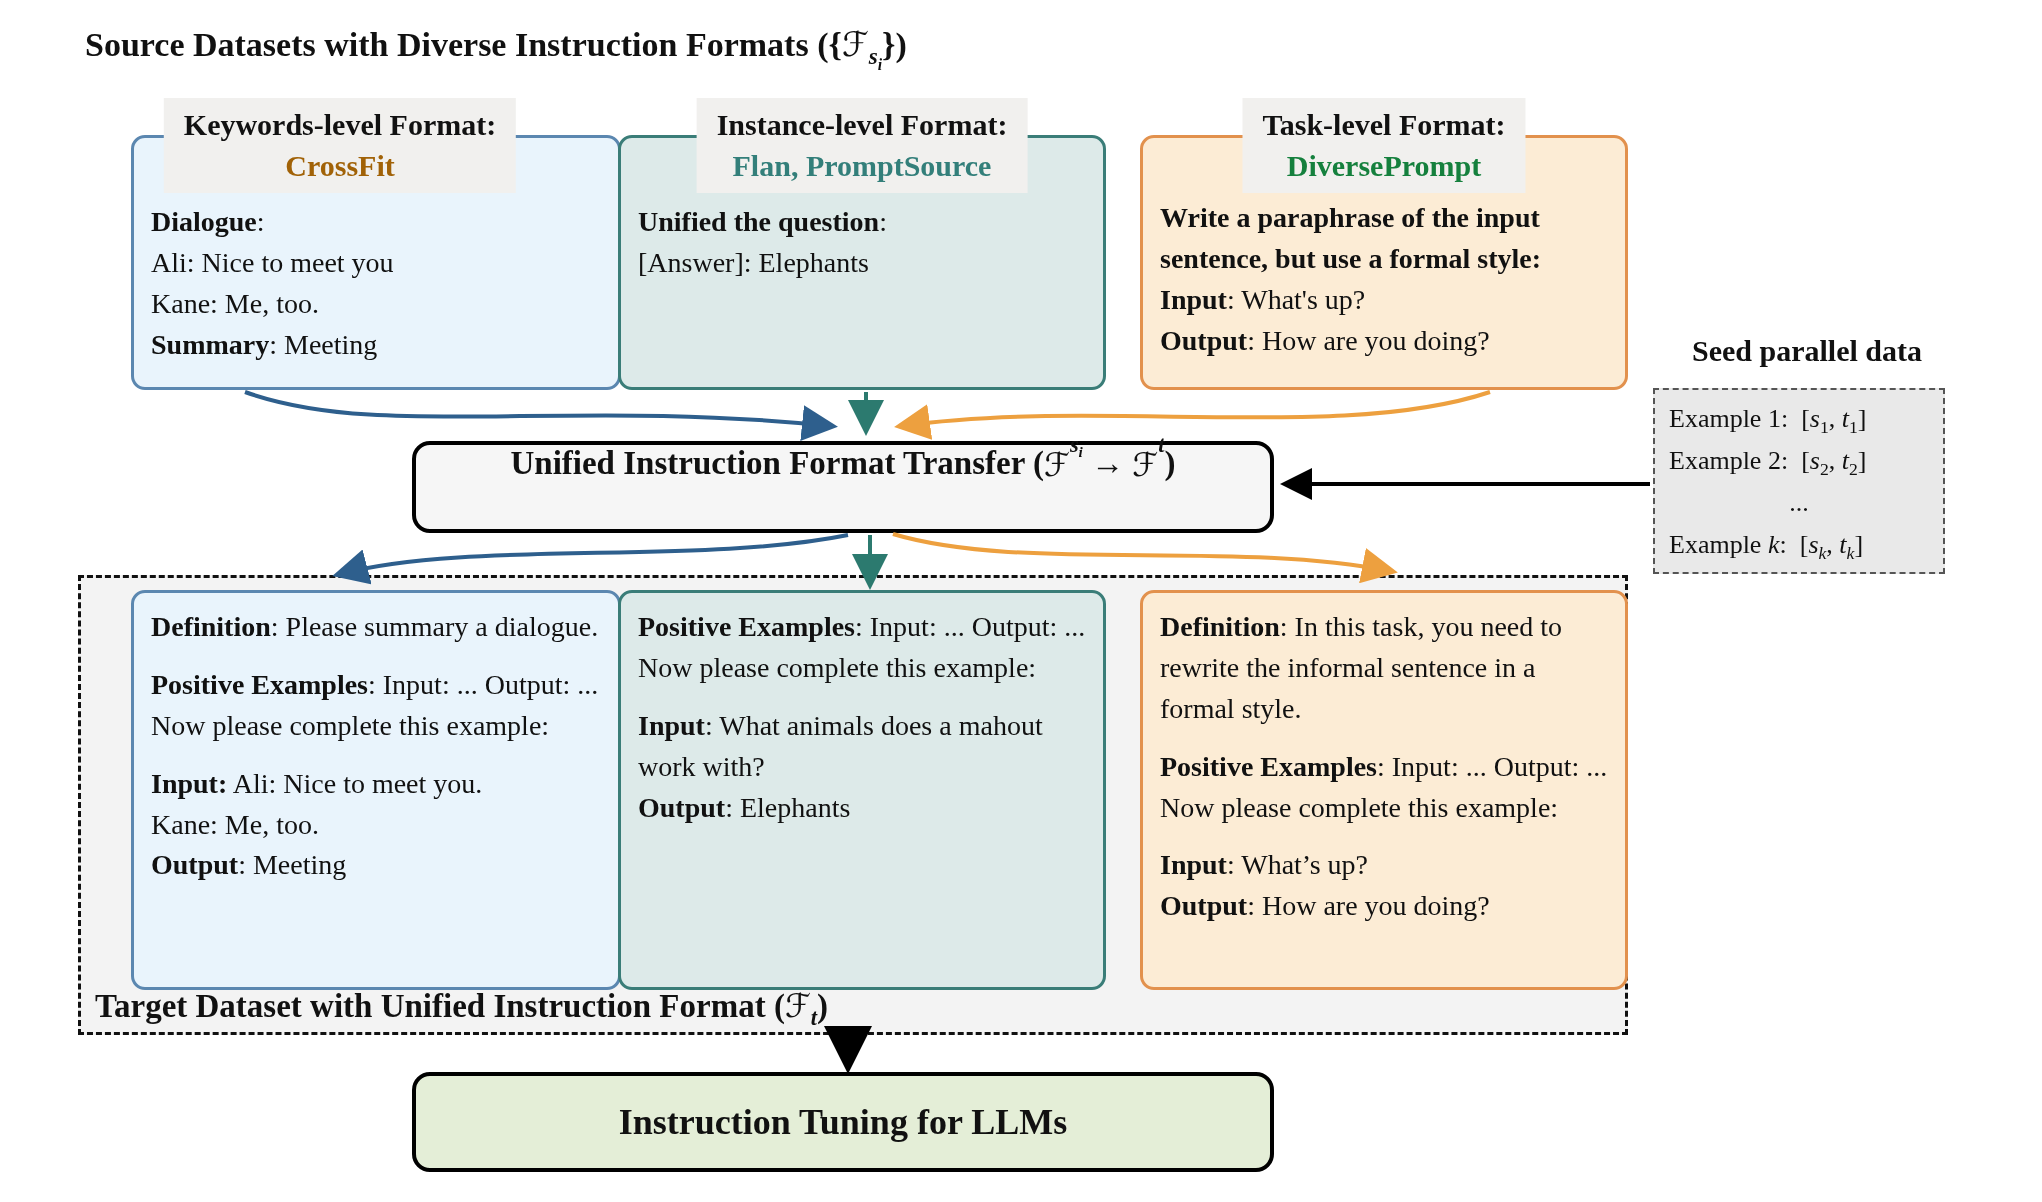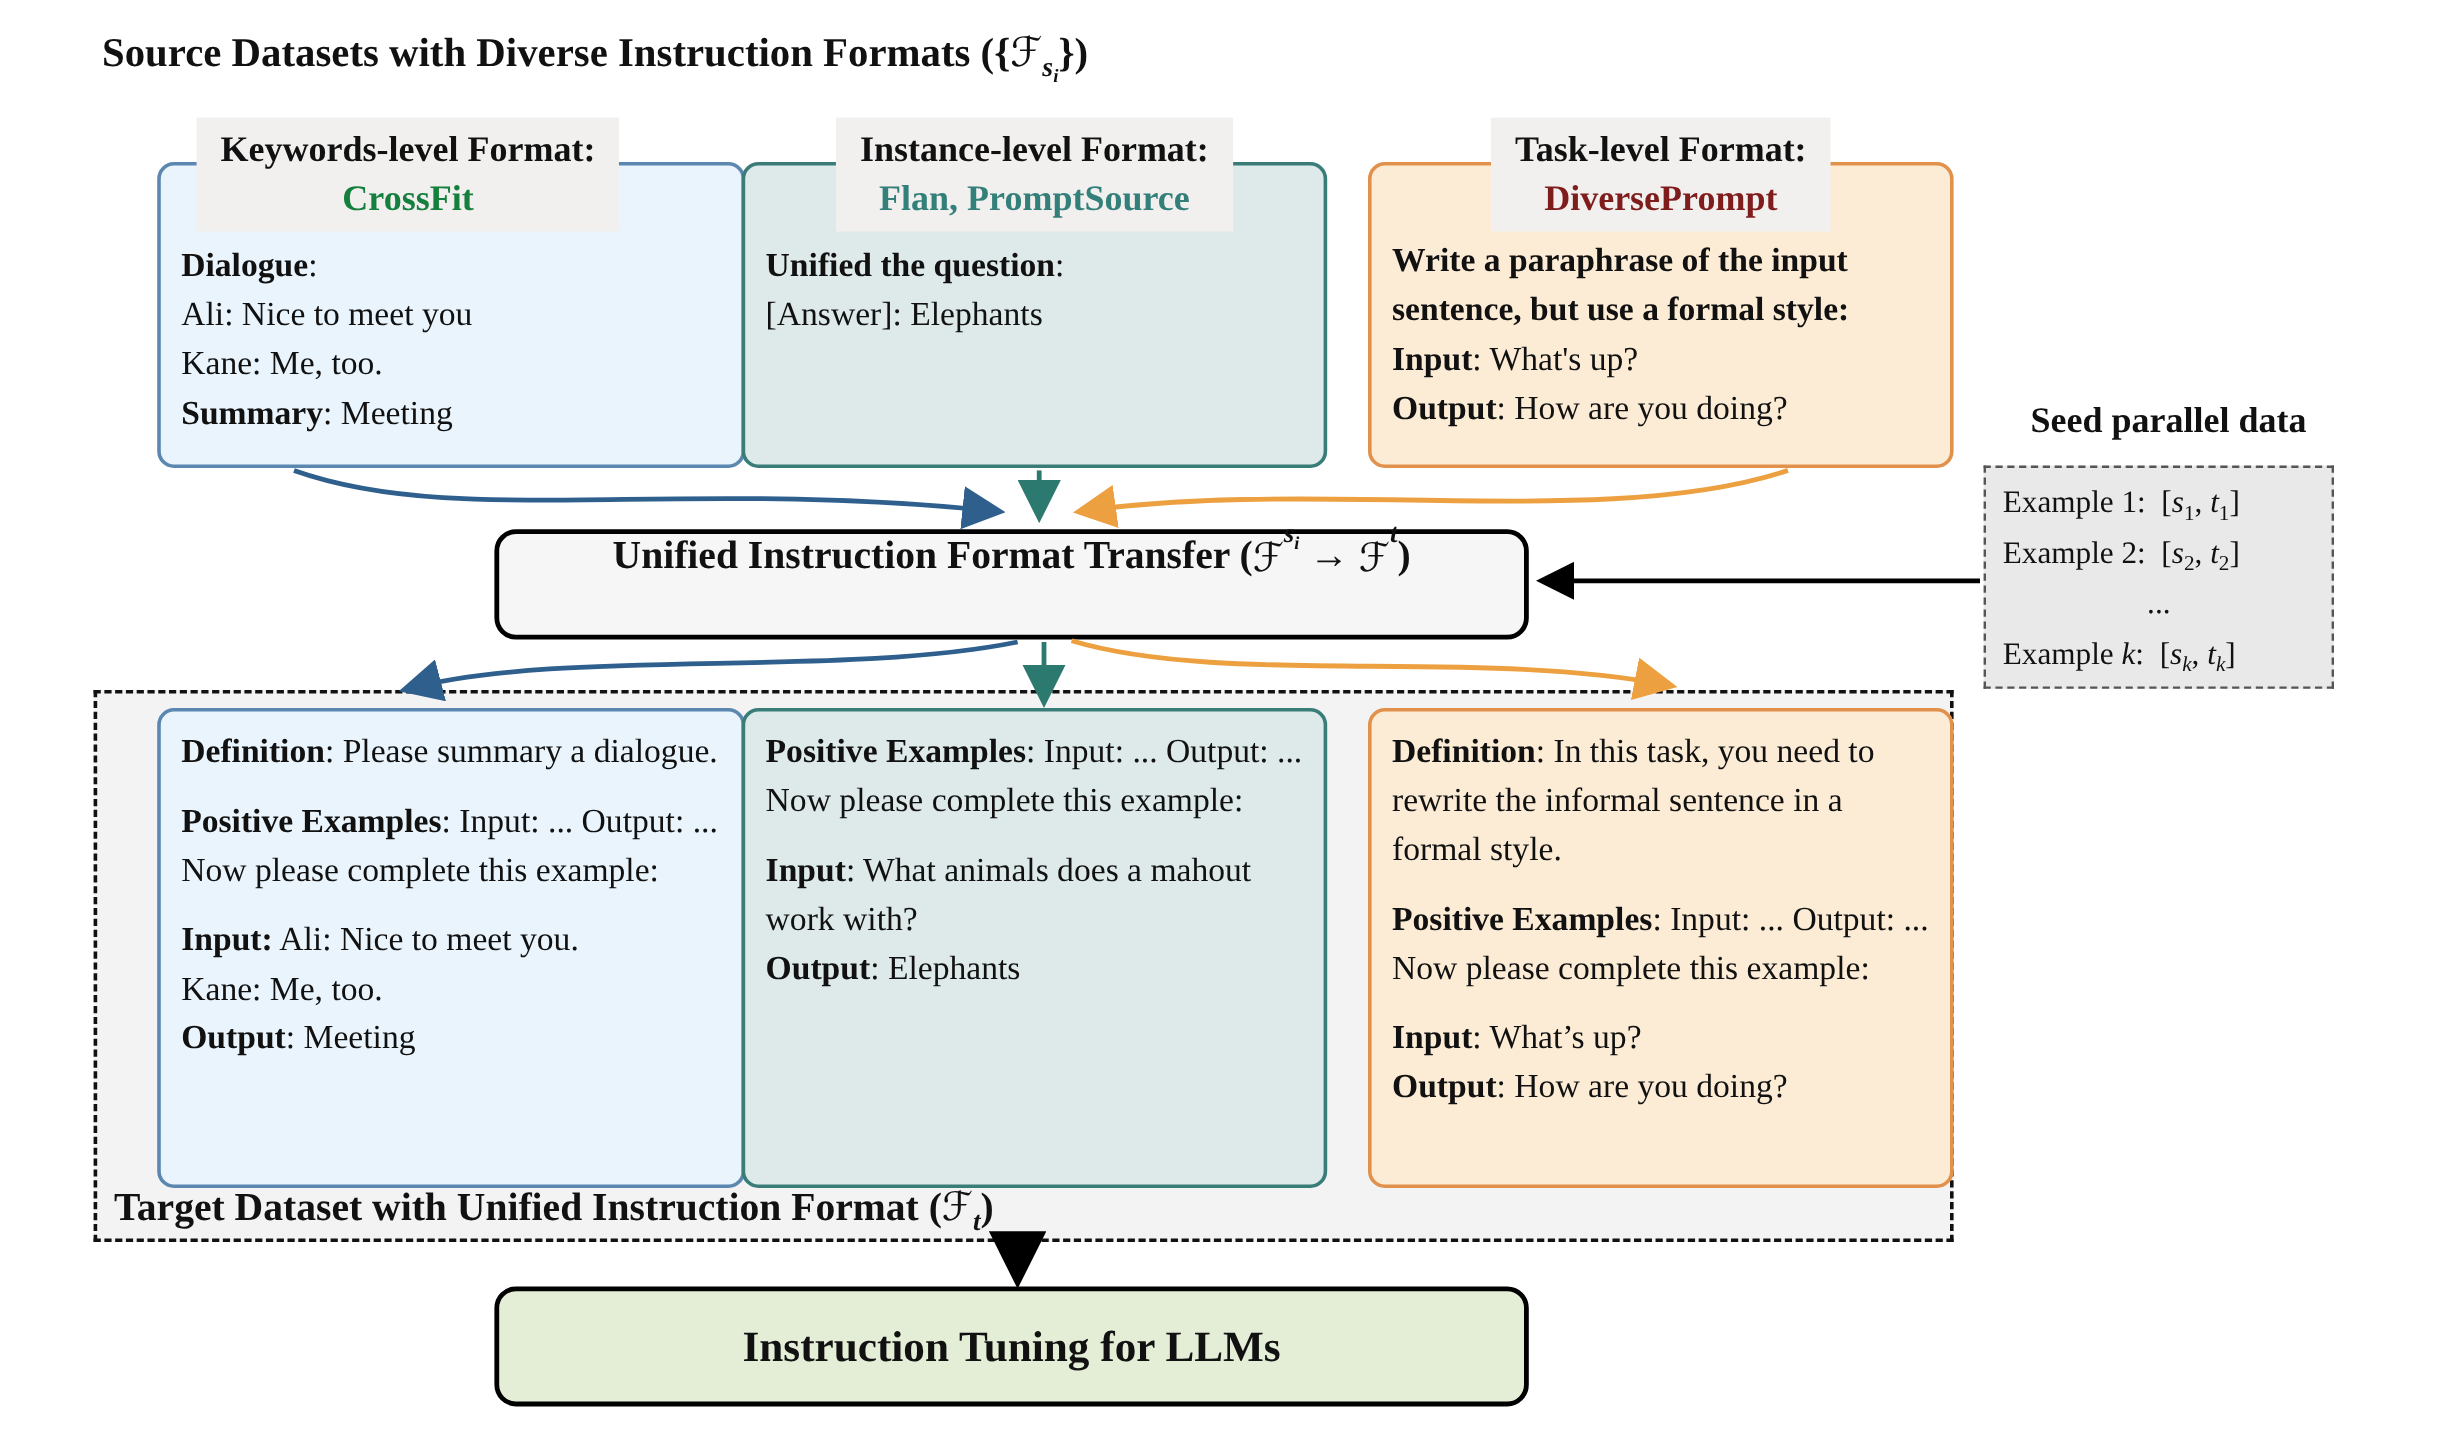--- a/index.html
+++ b/index.html
@@ -10,23 +10,23 @@
   .page-title{left:85px;top:24px;font-size:34px;font-weight:bold;white-space:nowrap;}
   
   .fmt-box{position:absolute;border-radius:14px;border:3px solid #000;box-sizing:border-box;
            font-size:28px;line-height:1.46;}
   .blue-box {border-color:#5b87b0;background:#e9f4fc;margin-left:36px;}
   .teal-box {border-color:#3a7d78;background:#ddeae9;}
   .orange-box{border-color:#e2914d;background:#fcecd5;}
   .fmt-header{position:absolute;background:#f1f0ee;text-align:center;font-weight:bold;
               font-size:30px;line-height:1.38;padding:6px 20px;z-index:3;white-space:nowrap;
               transform:translateX(-50%);}
-  .hdr-accent-blue  {color:#15803d;}
+  .hdr-accent-blue  {color:#a16207;}
   .hdr-accent-teal  {color:#337f7a;}
-  .hdr-accent-orange{color:#7f1d1d;}
+  .hdr-accent-orange{color:#15803d;}
   .top-content{padding:64px 17px 0 17px;}
   .bot-content{padding:14px 17px 0 17px;}
   .bot-content .para{margin:0 0 17px 0;}
   b,.bld{font-weight:bold;}
   
   .unified-box{left:412px;top:441px;width:862px;height:92px;background:#f6f6f6;border:4px solid #000;
                border-radius:18px;box-sizing:border-box;display:flex;align-items:flex-start;justify-content:center;
                font-size:33px;font-weight:bold;white-space:nowrap;z-index:2;}
   
   .seed-title{left:1692px;top:334px;font-size:30px;font-weight:bold;white-space:nowrap;}

